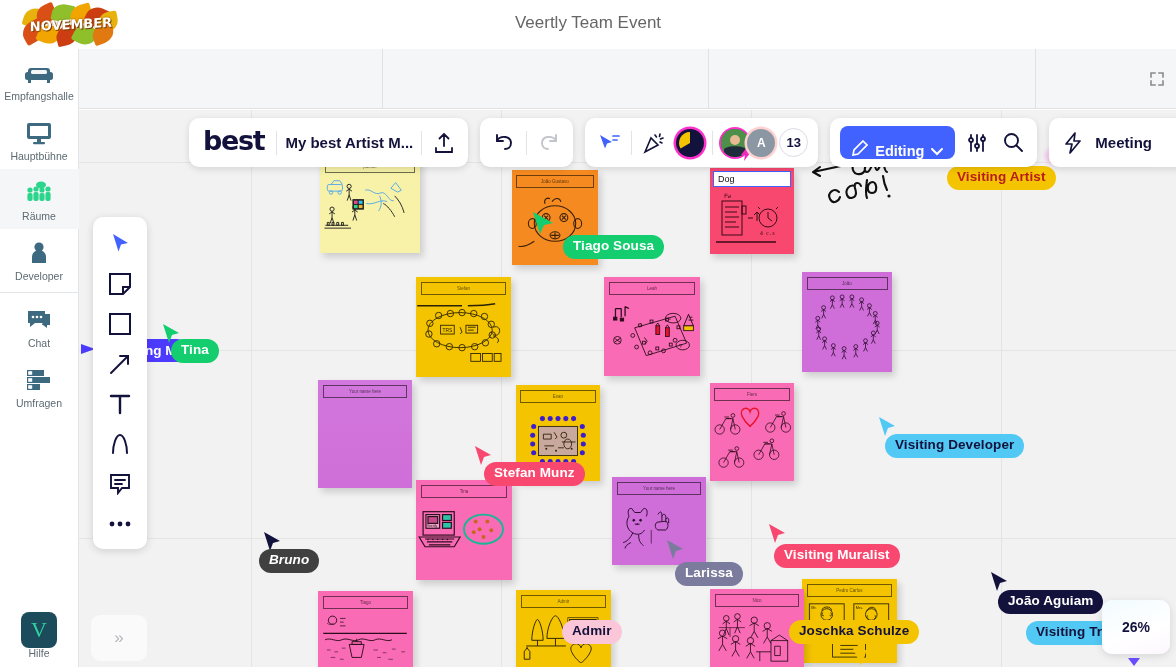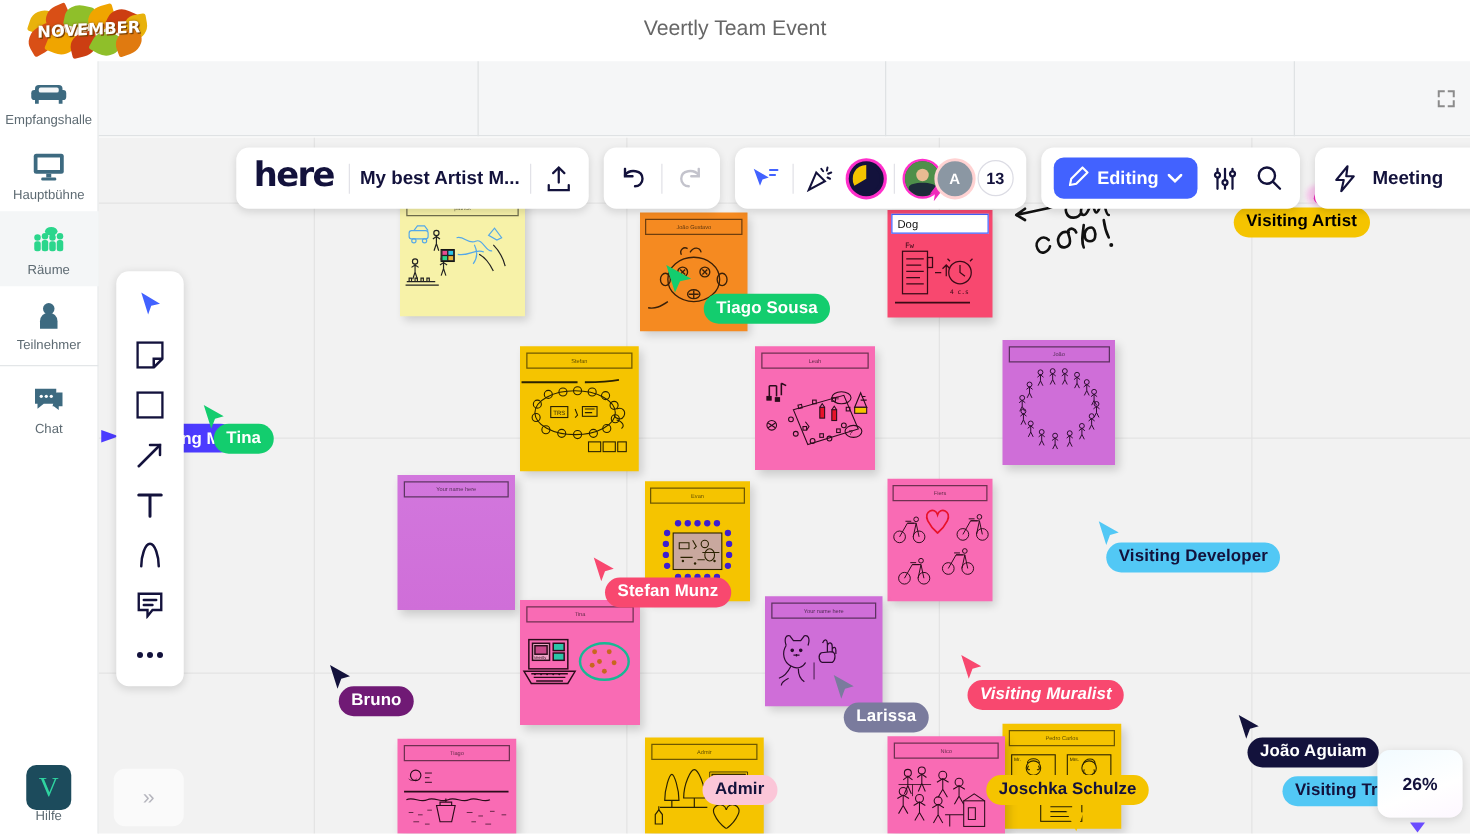--- a/index.html
+++ b/index.html
@@ -128,21 +128,21 @@
     display:flex; align-items:center; justify-content:center;
   }
   .av-ring { box-shadow:0 0 0 2px #ff2fcb; }
   .av-count {
     width:29px; height:29px; border-radius:50%; border:1px solid #dcdce4;
     font-size:13px; color:#13123c; font-weight:600;
     display:flex; align-items:center; justify-content:center; background:#fff;
   }
   .editing-btn {
     background:#4262ff; color:#fff; border-radius:8px; height:33px;
-    display:flex; align-items:center; gap:7px; padding:0 12px;
+    display:flex; align-items:flex-end; gap:7px; padding:0 12px;
     font-size:14.5px; font-weight:700; cursor:pointer;
   }
   .meeting-txt { font-size:15px; font-weight:700; color:#13123c; }
 
   
   .palette {
     position:absolute; left:14px; top:107px; width:54px;
     background:#fff; border-radius:10px; box-shadow:0 2px 8px rgba(0,0,0,.14);
     padding:14px 0 12px; display:flex; flex-direction:column;
     align-items:center; gap:14px; z-index:35;
@@ -252,38 +252,51 @@
     </div>
 
 
     <div class="rail-item">
       <div class="rail-ico">
         <svg width="22" height="24" viewBox="0 0 22 24">
             <circle cx="11" cy="6" r="4.6" fill="#3d6a80"></circle>
             <path d="M4 22v-6a7 7 0 0114 0v6z" fill="#3d6a80"></path>
           </svg>
       </div>
-      <div class="rail-lbl">Teilnehmer</div>
+      <div class="rail-lbl">Developer</div>
     </div>
 
     <div class="rail-sep"></div>
 
     <div class="rail-item">
       <div class="rail-ico">
         <svg width="28" height="24" viewBox="0 0 28 24">
           <path d="M3 3h17v12H10l-5 4v-4H3z" fill="#3d6a80"></path>
           <path d="M20 6h5v11h-3v3l-4-3h-1z" fill="#3d6a80"></path>
           <circle cx="8" cy="9" r="1.3" fill="#fff"></circle>
             <circle cx="12" cy="9" r="1.3" fill="#fff"></circle>
             <circle cx="16" cy="9" r="1.3" fill="#fff"></circle>
         </svg>
       </div>
       <div class="rail-lbl">Chat</div>
     </div>
 
+    <div class="rail-item">
+      <div class="rail-ico">
+        <svg width="30" height="24" viewBox="0 0 30 24">
+          <rect x="3" y="2" width="17" height="6" fill="#3d6a80"></rect>
+            <rect x="4.2" y="3.2" width="4" height="3.6" fill="#fff"></rect>
+          <rect x="3" y="9" width="23" height="6" fill="#3d6a80"></rect>
+            <rect x="4.2" y="10.2" width="4" height="3.6" fill="#fff"></rect>
+          <rect x="3" y="16" width="13" height="6" fill="#3d6a80"></rect>
+            <rect x="4.2" y="17.2" width="4" height="3.6" fill="#fff"></rect>
+        </svg>
+      </div>
+      <div class="rail-lbl">Umfragen</div>
+    </div>
 
     <div class="rail-item rail-bottom">
       <div class="rail-ico">
         <div class="hilfe-badge">V</div>
       </div>
       <div class="rail-lbl">Hilfe</div>
     </div>
   </div>
 
   <div class="tabstrip">
@@ -781,64 +794,64 @@
     <svg style="position:absolute;left:452px;top:100px" width="24" height="26" viewBox="0 0 24 26">
         <path d="M2 2l20 11-9 2-4 9z" fill="#13cd6e"></path>
       </svg>
     <div class="cur-lbl" style="left:484px;top:125px;background:#13cd6e;color:#fff;">Tiago Sousa</div>
 
     <svg style="position:absolute;left:82px;top:212px" width="20" height="22" viewBox="0 0 20 22">
         <path d="M2 2l16 9-7 2-3 8z" fill="#13cd6e"></path>
       </svg>
     <div class="cur-lbl" style="left:92px;top:229px;background:#13cd6e;color:#fff;">Tina</div>
 
-    <div class="cur-lbl" style="left:908px;top:56px;background:#f5c400;color:#000000;">Visiting Artist</div>
+    <div class="cur-lbl" style="left:868px;top:56px;background:#f5c400;color:#b91c1c;">Visiting Artist</div>
 
     <svg style="position:absolute;left:798px;top:305px" width="20" height="22" viewBox="0 0 20 22">
         <path d="M2 2l16 9-7 2-3 8z" fill="#52c8f5"></path>
       </svg>
     <div class="cur-lbl" style="left:806px;top:324px;background:#52c8f5;color:#13123c;">Visiting Developer</div>
 
     <svg style="position:absolute;left:394px;top:334px" width="20" height="22" viewBox="0 0 20 22">
         <path d="M2 2l16 9-7 2-3 8z" fill="#f8486f"></path>
       </svg>
     <div class="cur-lbl" style="left:405px;top:352px;background:#f8486f;color:#fff;">Stefan Munz</div>
 
     <svg style="position:absolute;left:183px;top:420px" width="20" height="22" viewBox="0 0 20 22">
         <path d="M2 2l16 9-7 2-3 8z" fill="#13123c"></path>
       </svg>
-    <div class="cur-lbl" style="left:192px;top:439px;background:#701a75;color:#fff;">Bruno</div>
+    <div class="cur-lbl" style="left:180px;top:439px;background:#404040;color:#fff;font-style:italic;">Bruno</div>
 
     <svg style="position:absolute;left:586px;top:428px" width="20" height="22" viewBox="0 0 20 22">
         <path d="M2 2l16 9-7 2-3 8z" fill="#7a7b9d"></path>
       </svg>
     <div class="cur-lbl" style="left:596px;top:452px;background:#7a7b9d;color:#fff;">Larissa</div>
 
     <svg style="position:absolute;left:688px;top:412px" width="20" height="22" viewBox="0 0 20 22">
         <path d="M2 2l16 9-7 2-3 8z" fill="#f8486f"></path>
       </svg>
-    <div class="cur-lbl" style="left:695px;top:434px;background:#f8486f;color:#fff;font-style:italic;">Visiting Muralist</div>
+    <div class="cur-lbl" style="left:695px;top:434px;background:#f8486f;color:#fff;">Visiting Muralist</div>
 
     <svg style="position:absolute;left:910px;top:460px" width="20" height="22" viewBox="0 0 20 22">
         <path d="M2 2l16 9-7 2-3 8z" fill="#13123c"></path>
       </svg>
     <div class="cur-lbl" style="left:919px;top:480px;background:#13123c;color:#fff;">João Aguiam</div>
 
     <svg style="position:absolute;left:772px;top:537px" width="18" height="20" viewBox="0 0 18 20">
         <path d="M2 2l14 1-6 15z" fill="#f5c400"></path>
       </svg>
     <div class="cur-lbl" style="left:710px;top:510px;background:#f5c400;color:#13123c;">Joschka Schulze</div>
 
     <div class="cur-lbl" style="left:947px;top:511px;background:#52c8f5;color:#13123c;">Visiting Trailb</div>
 
     <div class="cur-lbl" style="left:483px;top:510px;background:#fbc6d8;color:#13123c;">Admir</div>
 
     <div class="miro-bar">
       <div class="mgroup">
-        <span class="miro-logo">here</span>
+        <span class="miro-logo">best</span>
         <div class="mdiv"></div>
         <span class="board-name">My best Artist M...</span>
         <div class="mdiv"></div>
         <div class="ticon">
           <svg width="20" height="22" viewBox="0 0 20 22" stroke="#13123c" stroke-width="1.8" fill="none" stroke-linecap="round">
               <path d="M10 2v12M5.5 6.5L10 2l4.5 4.5M2 16v4h16v-4"></path>
             </svg>
         </div>
       </div>
 

